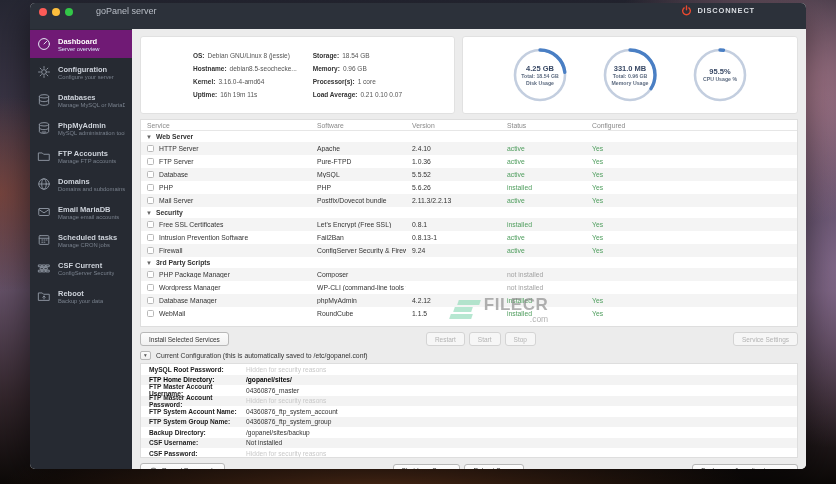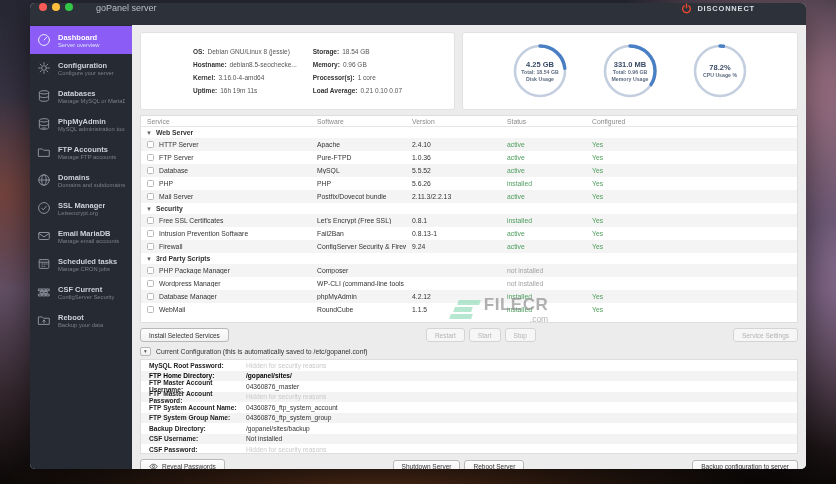--- a/index.html
+++ b/index.html
@@ -9,36 +9,36 @@
       radial-gradient(ellipse 260px 200px at 92% 18%, rgba(214,150,170,.85), rgba(120,90,130,0) 70%),
       radial-gradient(ellipse 200px 260px at 100% 55%, rgba(150,120,160,.6), rgba(0,0,0,0) 70%),
       radial-gradient(ellipse 180px 140px at 0% 40%, rgba(140,70,50,.65), rgba(0,0,0,0) 70%),
       radial-gradient(ellipse 500px 90px at 45% 101%, rgba(150,80,40,.55), rgba(0,0,0,0) 75%),
       linear-gradient(180deg, #262733 0%, #4a3f53 40%, #635066 60%, #33262c 82%, #0c0907 100%);
   }
   .window { position:absolute; left:30px; top:3px; width:776px; height:466px;
     border-radius:5px; overflow:hidden; box-shadow:0 12px 34px rgba(0,0,0,.55);
     background:#ececec; }
   
-  .titlebar { height:22px; background:#2c313a; display:flex; align-items:flex-start; padding:0 9px; }
+  .titlebar { height:22px; background:#2c313a; display:flex; align-items:flex-end; padding:13px 9px; }
   .tl { width:8px; height:8px; border-radius:50%; margin-right:5px; }
   .tl.r{background:#fc5b57}.tl.y{background:#fdbe3d}.tl.g{background:#33c748}
   .win-title { margin-left:18px; font-size:9px; color:#b9bec7; }
   .tb-right { margin-left:auto; margin-right:42px; display:flex; align-items:center; gap:5px; }
   .disconnect-label { font-size:7.5px; letter-spacing:.8px; color:#dadde2; font-weight:bold; }
   
   .app-body { display:flex; height:444px; }
   .sidebar { width:102px; background:#262a32; padding-top:1px; flex:none; }
   .sb-item { display:flex; align-items:center; gap:6px; height:28px; padding:0 7px; cursor:default; }
   .sb-item .sb-icon { width:15px; height:15px; color:#8d949f; flex:none; display:flex; align-items:center; }
   .sb-icon svg { width:14px; height:14px; }
   .sb-text { overflow:hidden; }
   .sb-title { font-size:7.5px; font-weight:bold; color:#cdd2da; white-space:nowrap; }
   .sb-sub { font-size:5.8px; color:#79818d; white-space:nowrap; overflow:hidden; }
-  .sb-item.active { background:#8b5cf6; }
+  .sb-item.active { background:#701a75; }
   .sb-item.active .sb-title { color:#ffffff; }
   .sb-item.active .sb-sub { color:#d9e6f7; }
   .sb-item.active .sb-icon { color:#eaf1fa; }
   
   .content { flex:1; background:#ececec; padding:7px 8px; position:relative; overflow:hidden; }
   .cards-row { display:flex; gap:7px; height:78px; }
   .card { background:#fff; border:1px solid #e1e1e1; border-radius:3px; }
   .info-card { width:315px; display:flex; align-items:center; justify-content:center; gap:16px; }
   .info-col { display:flex; flex-direction:column; gap:6px; }
   .irow { font-size:6.5px; color:#555; white-space:nowrap; }
@@ -189,32 +189,20 @@
               </svg>
             </span>
             <span class="sb-text">
               <div class="sb-title">Domains</div>
               <div class="sb-sub">Domains and subdomains</div>
             </span>
           </div>
           <div class="sb-item">
             <span class="sb-icon">
               <svg viewBox="0 0 16 16" fill="none" stroke="currentColor" stroke-width="1.1" stroke-linecap="round" stroke-linejoin="round">
-                <circle cx="8" cy="8" r="6.2"></circle>
-                <path d="M5.3 8.2l1.9 1.9 3.5-4.2"></path>
-              </svg>
-            </span>
-            <span class="sb-text">
-              <div class="sb-title">SSL Manager</div>
-              <div class="sb-sub">Letsencrypt.org</div>
-            </span>
-          </div>
-          <div class="sb-item">
-            <span class="sb-icon">
-              <svg viewBox="0 0 16 16" fill="none" stroke="currentColor" stroke-width="1.1" stroke-linecap="round" stroke-linejoin="round">
                 <rect x="2" y="4" width="12" height="8" rx="1"></rect>
                 <path d="M2 5l6 4 6-4"></path>
               </svg>
             </span>
             <span class="sb-text">
               <div class="sb-title">Email MariaDB</div>
               <div class="sb-sub">Manage email accounts</div>
             </span>
           </div>
           <div class="sb-item">
@@ -293,21 +281,21 @@
                   <div class="gl">Total: 0.96 GB</div>
                   <div class="gl">Memory Usage</div>
                 </div>
               </div>
               <div class="gauge">
                 <svg viewBox="0 0 58 58">
                   <circle cx="29" cy="29" r="25" fill="none" stroke="#c3cedf" stroke-width="2.6"></circle>
                   <circle cx="29" cy="29" r="25" fill="none" stroke="#4a7fc4" stroke-width="3.4" stroke-linecap="round" stroke-dasharray="3.612831551628262 157.07963267948966" transform="rotate(-90 29 29)"></circle>
                 </svg>
                 <div class="gauge-text">
-                  <div class="gv">78.2%</div>
+                  <div class="gv">95.5%</div>
                   <div class="gl">CPU Usage %</div>
                 </div>
               </div>
             </section>
         </div>
 
         <section class="svc-table">
           <div class="svc-grid svc-head" id="svc-head">
               <div>Service</div>
               <div>Software</div>

